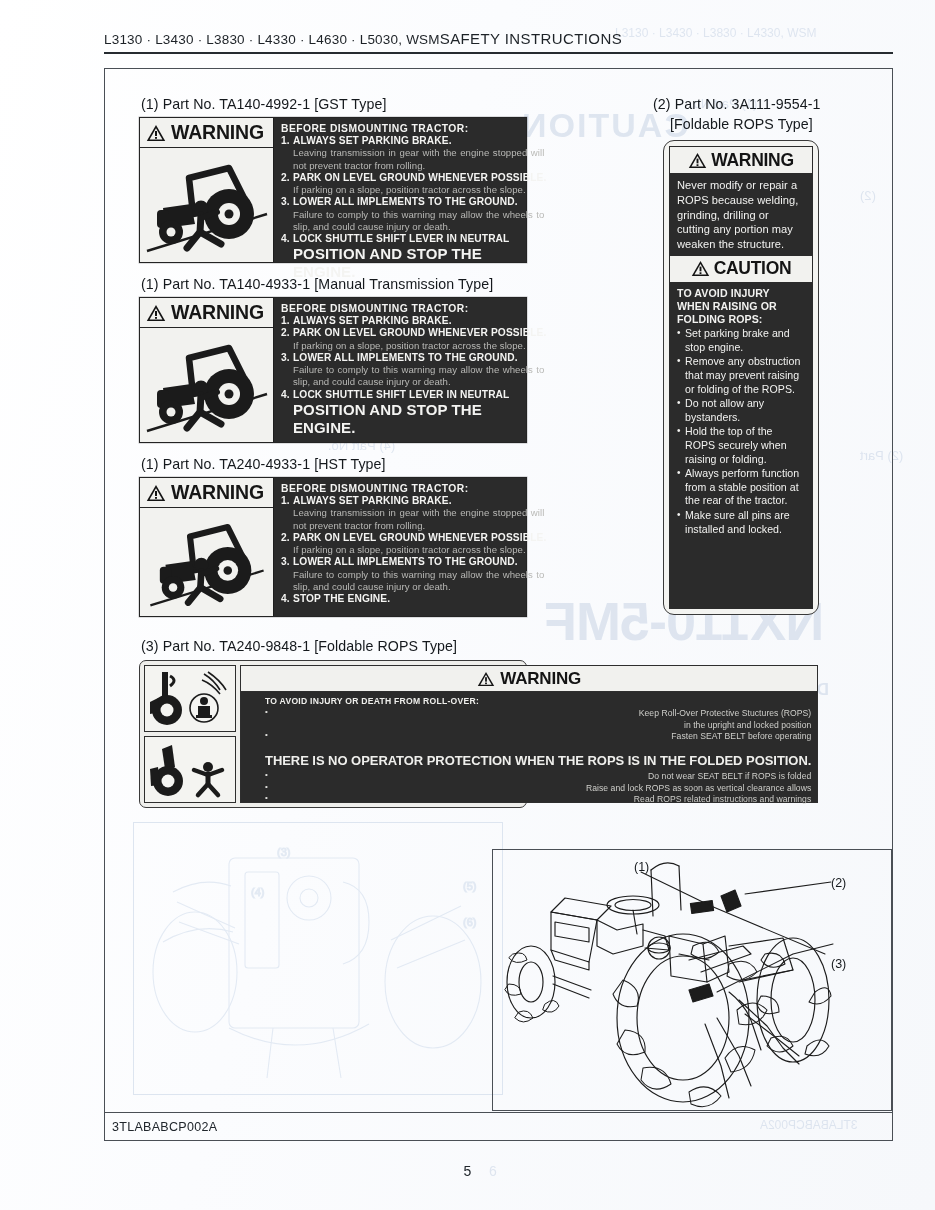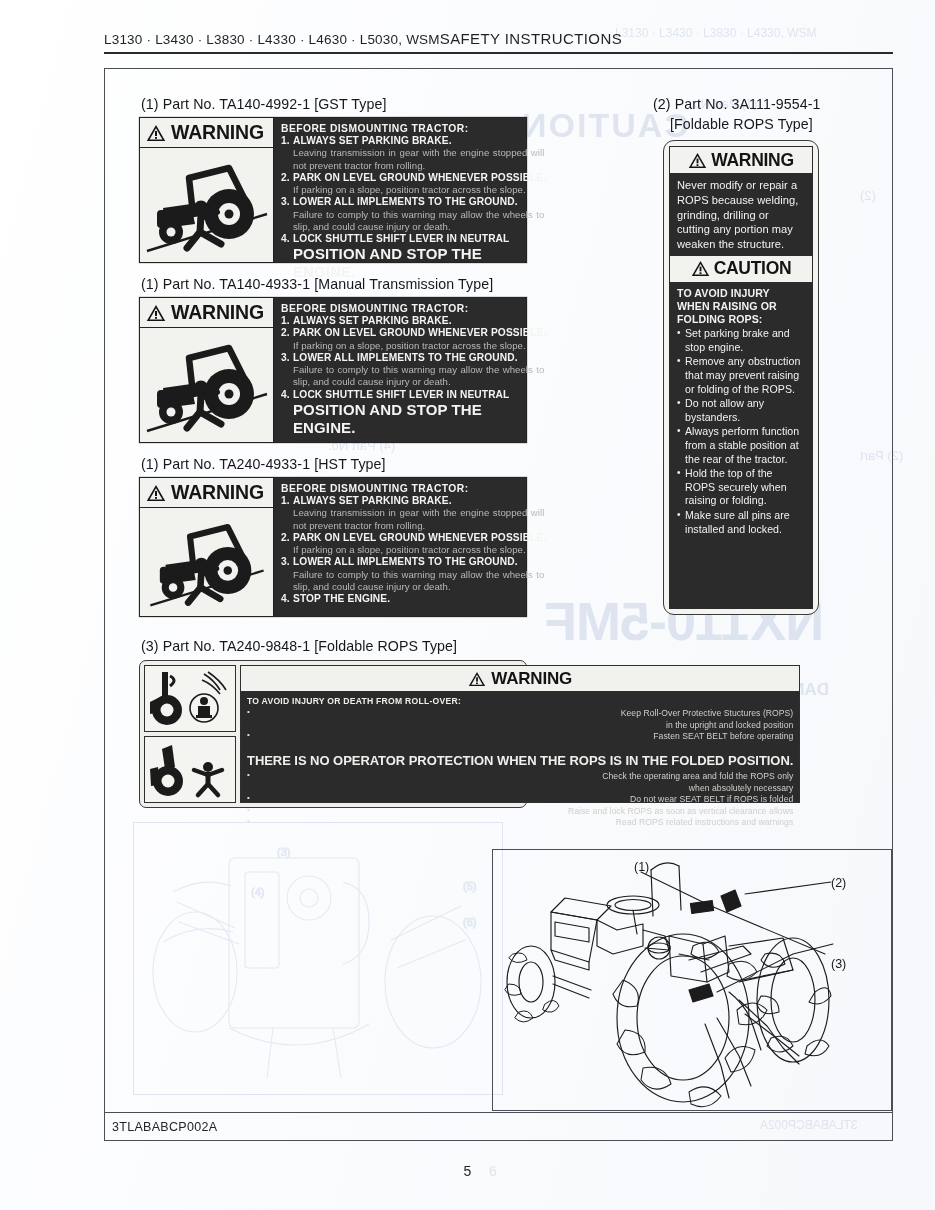--- a/index.html
+++ b/index.html
@@ -171,21 +171,21 @@
   .ro-right{
     flex:1;background:#2b2b2b;border:1.3px solid #2e2e2e;
     display:flex;flex-direction:column;box-sizing:border-box;
   }
   .ro-bar{
     background:#f1f1ee;height:25px;flex:0 0 25px;
     display:flex;align-items:center;justify-content:center;gap:5px;
     border-bottom:1.3px solid #2e2e2e;
   }
   .ro-bar .wtxt{font-size:17px;font-weight:bold;color:#141414;letter-spacing:-.2px;}
-  .ro-body{padding:4px 6px 3px 6px;color:#efefec;}
+  .ro-body{padding:4px 6px 3px 24px;color:#efefec;}
   .ro-h{
     font-size:8.6px;font-weight:bold;letter-spacing:.25px;line-height:1.3;
     white-space:nowrap;
   }
   .ro-h2{
     font-size:13px;font-weight:bold;letter-spacing:-.05px;line-height:1.3;
     margin-top:11px;white-space:nowrap;
   }
   .ro-ul{margin:1px 0 0 0;padding:0;list-style:none;color:#cfcfcb;text-align:right;}
   .ro-ul li{
@@ -445,22 +445,22 @@
         <rect x="9" y="13" width="2" height="1.8" fill="#141414"></rect>
       </svg>
       <span class="wtxt">CAUTION</span>
     </div>
     <div class="rops-body">
       <div class="c-head">TO AVOID INJURY WHEN RAISING OR FOLDING ROPS:</div>
       <ul class="c-list">
         <li>Set parking brake and stop engine.</li>
         <li>Remove any obstruction that may prevent raising or folding of the ROPS.</li>
         <li>Do not allow any bystanders.</li>
+        <li>Hold the top of the ROPS securely when raising or folding.</li>
         <li>Always perform function from a stable position at the rear of the tractor.</li>
-        <li>Hold the top of the ROPS securely when raising or folding.</li>
         <li>Make sure all pins are installed and locked.</li>
       </ul>
     </div>
     <div class="rops-gap"></div>
   </div>
 </div>
 
 <div class="cap" style="left:141px;top:638px;">(3) Part No. TA240-9848-1 [Foldable ROPS Type]</div>
 <div class="ro-decal">
   <div class="ro-picts">
@@ -510,24 +510,20 @@
           <span>Keep Roll-Over Protective Stuctures (ROPS)</span>
           <span class="cont">in the upright and locked position</span>
         </li>
         <li>
           <span>Fasten SEAT BELT before operating</span>
         </li>
       </ul>
       <div class="ro-h2">THERE IS NO OPERATOR PROTECTION WHEN THE ROPS IS IN THE FOLDED POSITION.</div>
       <ul class="ro-ul">
         <li>
-          <span>Check the operating area and fold the ROPS only</span>
-          <span class="cont">when absolutely necessary</span>
-        </li>
-        <li>
           <span>Do not wear SEAT BELT if ROPS is folded</span>
         </li>
         <li>
           <span>Raise and lock ROPS as soon as vertical clearance allows</span>
         </li>
         <li>
           <span>Read ROPS related instructions and warnings</span>
         </li>
       </ul>
     </div>

